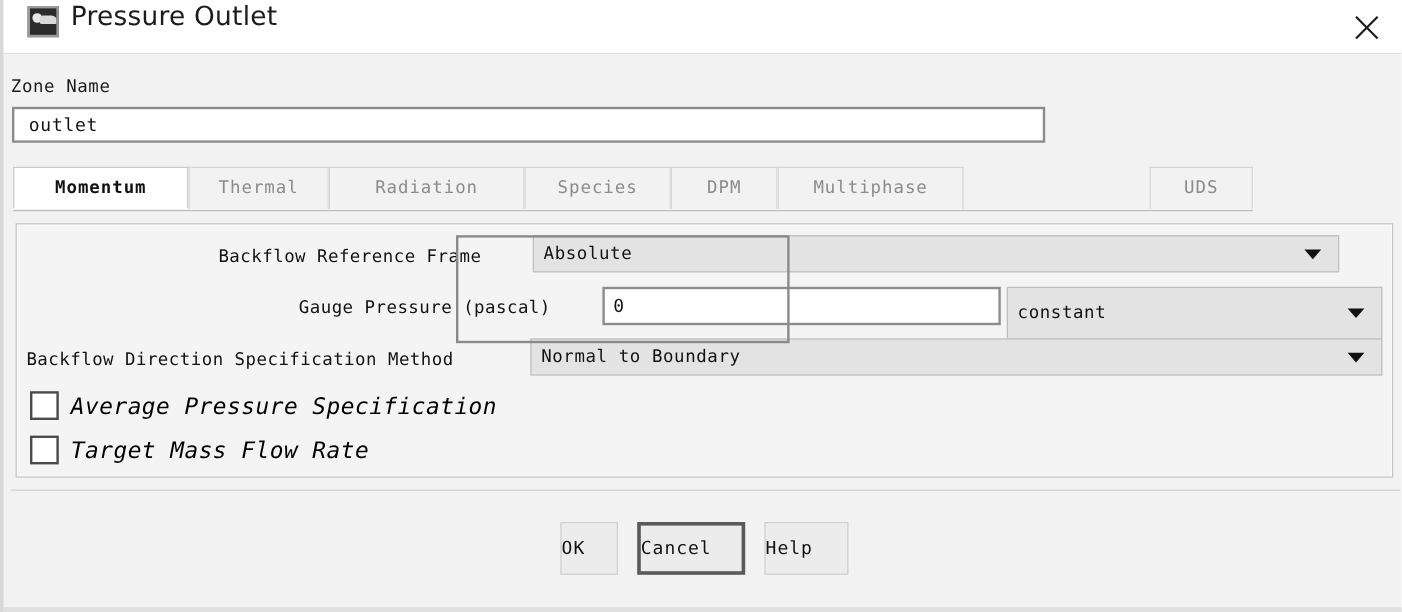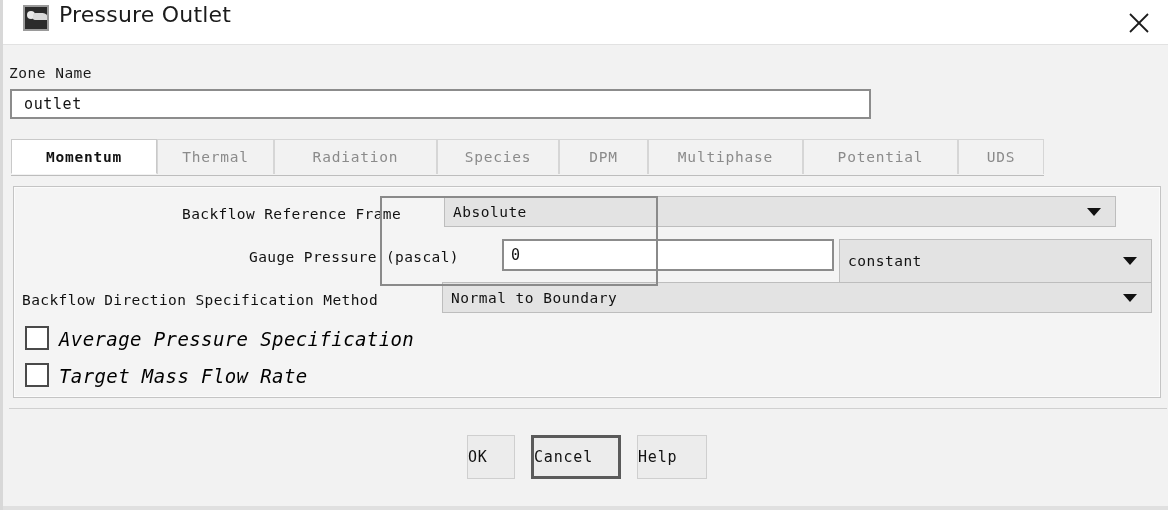--- a/index.html
+++ b/index.html
@@ -271,21 +271,20 @@
   <div class="zone-label">Zone Name</div>
   <input class="zone-input" type="text" value="outlet" style="">
 
   <div class="tabstrip">
     <div class="tab active" style="left:0px;width:146px;">Momentum</div>
     <div class="tab" style="left:146px;width:117px;">Thermal</div>
     <div class="tab" style="left:263px;width:163px;">Radiation</div>
     <div class="tab" style="left:426px;width:122px;">Species</div>
     <div class="tab" style="left:548px;width:89px;">DPM</div>
     <div class="tab" style="left:637px;width:155px;">Multiphase</div>
-    <div class="tab" style="left:792px;width:155px;">Potential</div>
     <div class="tab" style="left:947px;width:86px;">UDS</div>
   </div>
 
   <div class="panel">
 
     <div class="row-label" style="left:168px; top:19px;">Backflow Reference Frame</div>
     <div class="combo" style="left:430px; top:9px; width:672px; height:31px;">
       <span class="combo-text">Absolute</span>
       <span class="arrow"></span>
     </div>

